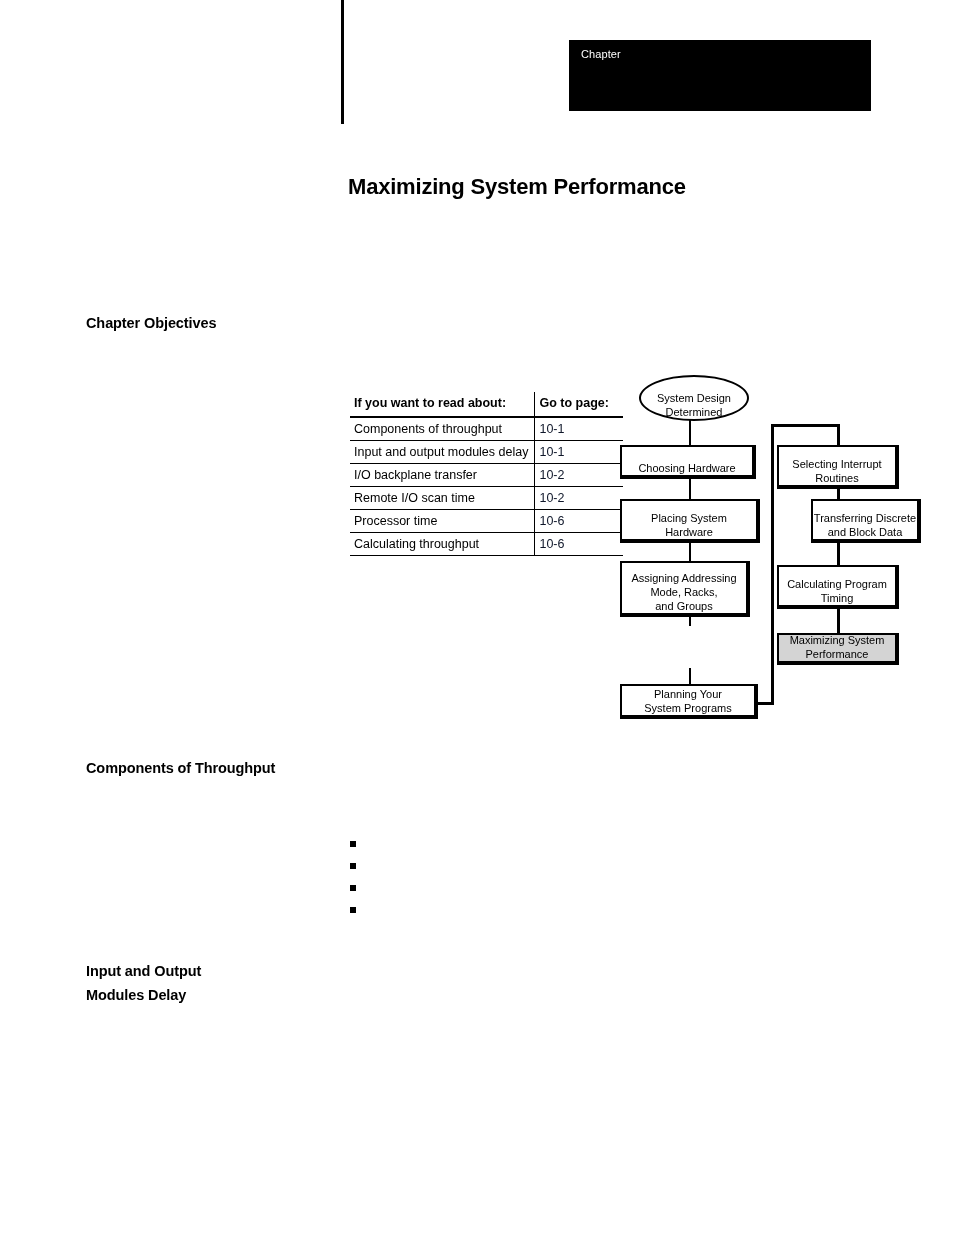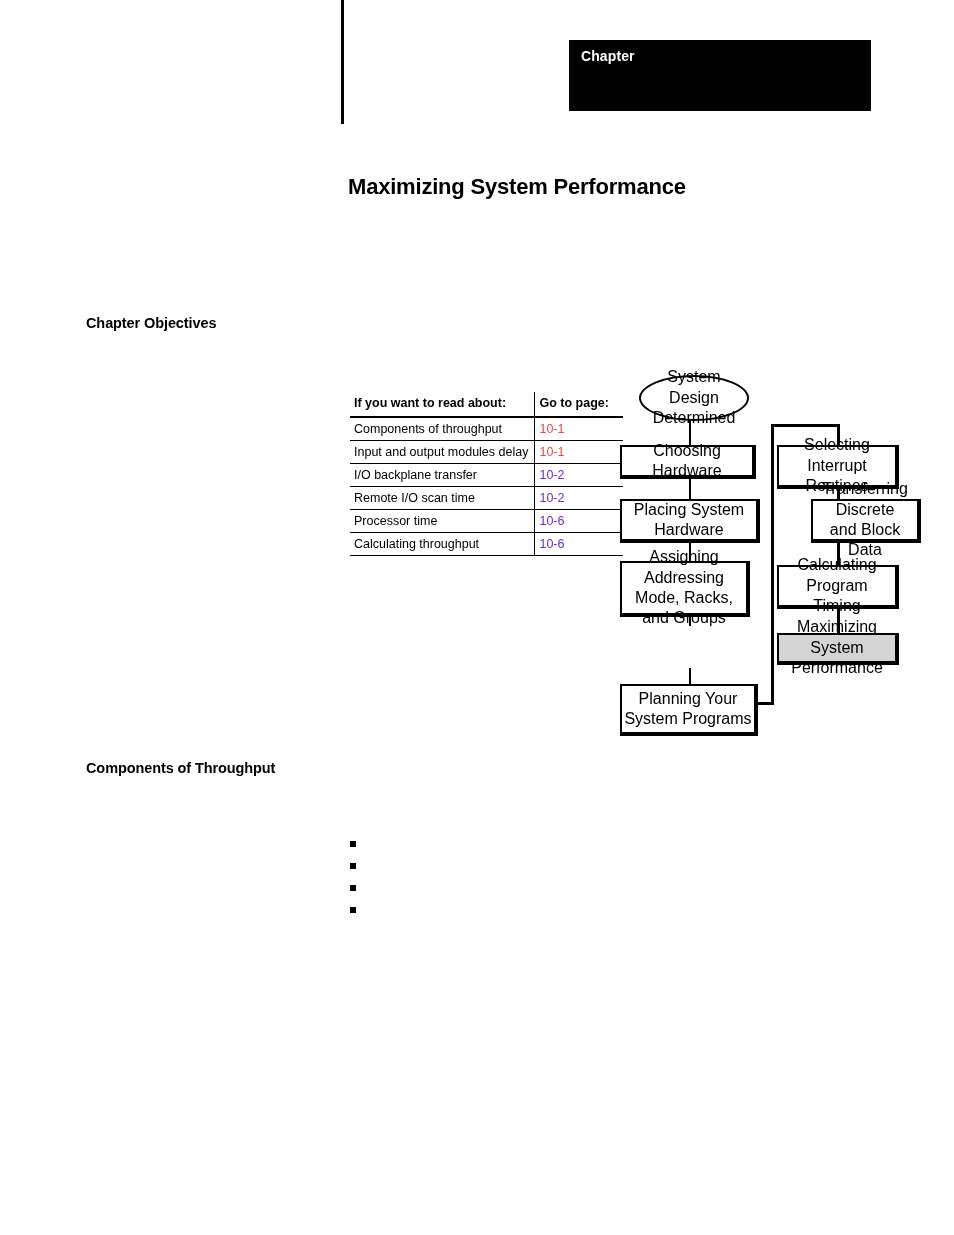--- a/index.html
+++ b/index.html
@@ -34,22 +34,22 @@
     top: 40px;
     width: 302px;
     height: 71px;
     background: #000000;
   }
   .chapter-label {
     position: absolute;
     left: 12px;
     top: 8px;
     color: #ffffff;
-    font-size: 14px;
-    font-weight: bold;
+    font-size: 11px;
+    font-weight: normal;
     letter-spacing: 0.1px;
   }
   .chapter-number {
     position: absolute;
     left: 12px;
     top: 32px;
     color: #ffffff;
     font-size: 26px;
     font-weight: bold;
   }
@@ -103,46 +103,46 @@
     padding-bottom: 6px;
   }
   .objectives-table thead th.col-topic,
   .objectives-table tbody td.col-topic {
     border-right: 1px solid #000;
   }
   .objectives-table tbody tr td {
     border-bottom: 1.6px solid #000;
   }
   .pagelink {
-    color: #6d28d9;
+    color: #0f172a;
   }
   .pageplain {
-    color: #ef4444;
+    color: #0f172a;
   }
 
   
   .flow {
     position: absolute;
     left: 0; top: 0;
     width: 954px;
     height: 1235px;
     pointer-events: none;
   }
   .fnode {
     position: absolute;
     box-sizing: border-box;
     background: #ffffff;
     border: 2.5px solid #000000;
     border-right-width: 4px;
     border-bottom-width: 4px;
     display: flex;
-    align-items: center;
+    align-items: flex-end;
     justify-content: center;
     text-align: center;
-    font-size: 16px;
+    font-size: 11px;
     line-height: 1.28;
     pointer-events: auto;
   }
   .fnode.shaded { background: #d4d4d4; }
   .fnode.oval {
     border-radius: 50%;
     border-width: 2.5px;
     border-right-width: 2.5px;
     border-bottom-width: 2.5px;
   }
@@ -170,20 +170,24 @@
 
   <div class="chapter-box">
     <span class="chapter-label">Chapter</span>
     <span class="chapter-number"></span>
   </div>
 
   <div class="doc-title">Maximizing System Performance</div>
 
   <div class="side-heading" id="heading-objectives">Chapter Objectives</div>
   <div class="side-heading" id="heading-components">Components of Throughput</div>
+  <div class="side-heading" id="heading-modules">
+    <div>Input and Output</div>
+    <div>Modules Delay</div>
+  </div>
 
   <table class="objectives-table">
     <thead>
       <tr>
         <th class="col-topic">If you want to read about:</th>
         <th class="col-page">Go to page:</th>
       </tr>
     </thead>
     <tbody>
       <tr>
@@ -252,21 +256,21 @@
 
     <div class="fnode" style="left:620px; top:561px; width:130px; height:56px;">
       <div>
         <div>Assigning Addressing</div>
         <div>Mode, Racks,</div>
         <div>and Groups</div>
       </div>
     </div>
 
 
-    <div class="fnode" style="left:620px; top:684px; width:138px; height:52px;">
+    <div class="fnode" style="left:620px; top:684px; width:138px; height:35px;">
       <div>
         <div>Planning Your</div>
         <div>System Programs</div>
       </div>
     </div>
 
     <div class="fnode" style="left:777px; top:445px; width:122px; height:44px;">
       <div>
         <div>Selecting Interrupt</div>
         <div>Routines</div>

